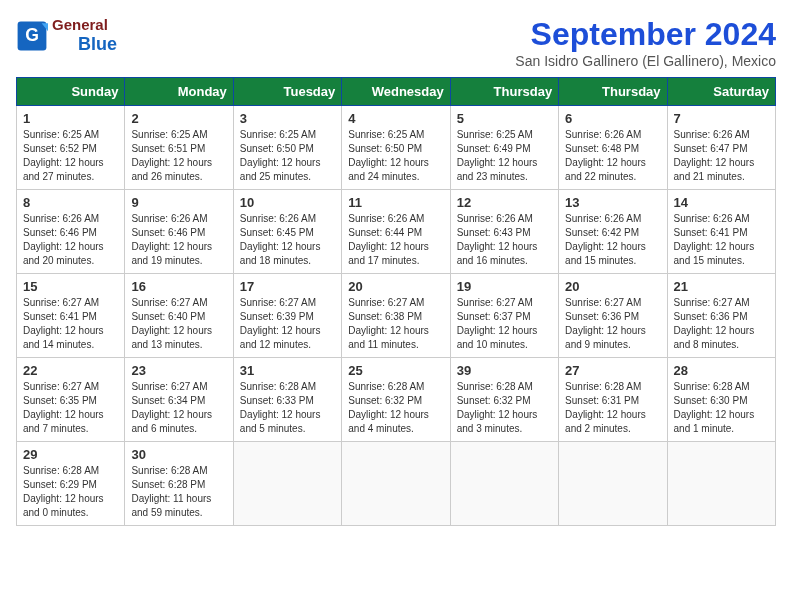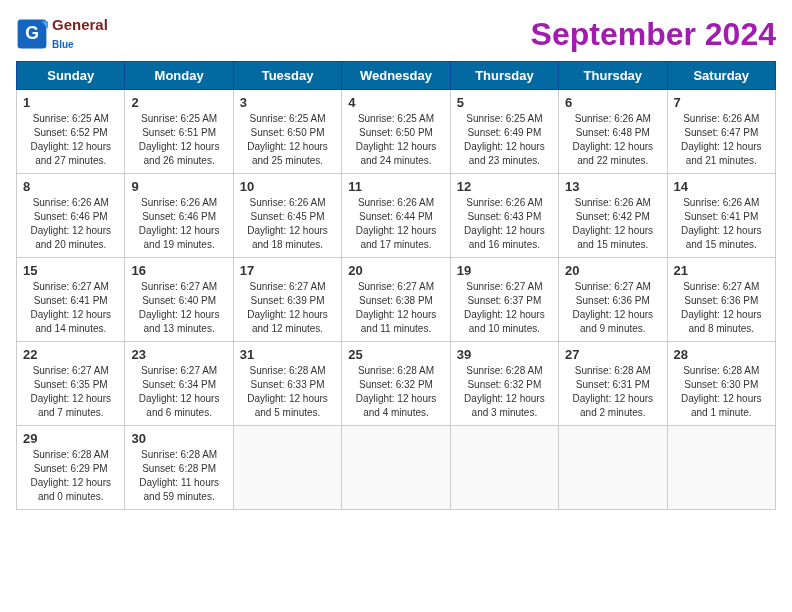--- a/index.html
+++ b/index.html
@@ -15,46 +15,46 @@
       align-items: flex-start;
       justify-content: space-between;
       margin-bottom: 8px;
     }
     .logo {
       display: flex;
       align-items: center;
       gap: 4px;
     }
     .logo-text-general { font-size: 15px; color: #7f1d1d; font-weight: bold; }
-    .logo-text-blue { font-size: 10px; color: #1565c0; font-weight: bold; }
+    .logo-text-blue { font-size: 18px; color: #1565c0; font-weight: bold; margin-left: 26px; }
     .logo-icon {
       width: 32px;
       height: 32px;
     }
     .title-area {
       text-align: right;
     }
     .month-title {
       font-size: 32px;
       font-weight: bold;
-      color: #a21caf;
+      color: #1d4ed8;
     }
     .location-title {
       font-size: 14px;
       color: #555;
     }
     table {
       width: 100%;
       border-collapse: collapse;
       table-layout: fixed;
     }
     thead tr th {
-      background: #0369a1;
+      background: #15803d;
       color: #fff;
-      text-align: center;
+      text-align: right;
       padding: 6px 6px;
       font-size: 13px;
       border: 1px solid #0d47a1;
     }
     tbody tr td {
       vertical-align: top;
       border: 1px solid #ccc;
       padding: 5px 6px;
       font-size: 10.5px;
       color: #333;
@@ -65,41 +65,41 @@
     }
     .day-num {
       font-size: 13px;
       font-weight: bold;
       margin-bottom: 2px;
     }
     .day-info {
       font-size: 10px;
       line-height: 1.4;
       color: #333;
-      text-align: center;
     }
   </style>
 </head>
 <body>
 
 <div class="header-area">
   <div class="logo">
     <svg class="logo-icon" viewBox="0 0 40 40">
       <rect x="2" y="2" width="36" height="36" rx="4" fill="#1565c0"></rect>
       <text x="20" y="26" text-anchor="middle" font-size="22" fill="white" font-family="Arial" font-weight="bold">G</text>
 
       <polygon points="32,4 40,4 40,14" fill="#42a5f5"></polygon>
     </svg>
     <div>
       <span class="logo-text-general">General</span><br>
       <span class="logo-text-blue">Blue</span>
     </div>
   </div>
   <div class="title-area">
     <div class="month-title">September 2024</div>
+    <div class="location-title">San Isidro Gallinero (El Gallinero), Mexico</div>
   </div>
 </div>
 
 <table>
   <thead>
     <tr>
     <th>Sunday</th>
         <th>Monday</th>
         <th>Tuesday</th>
         <th>Wednesday</th>

